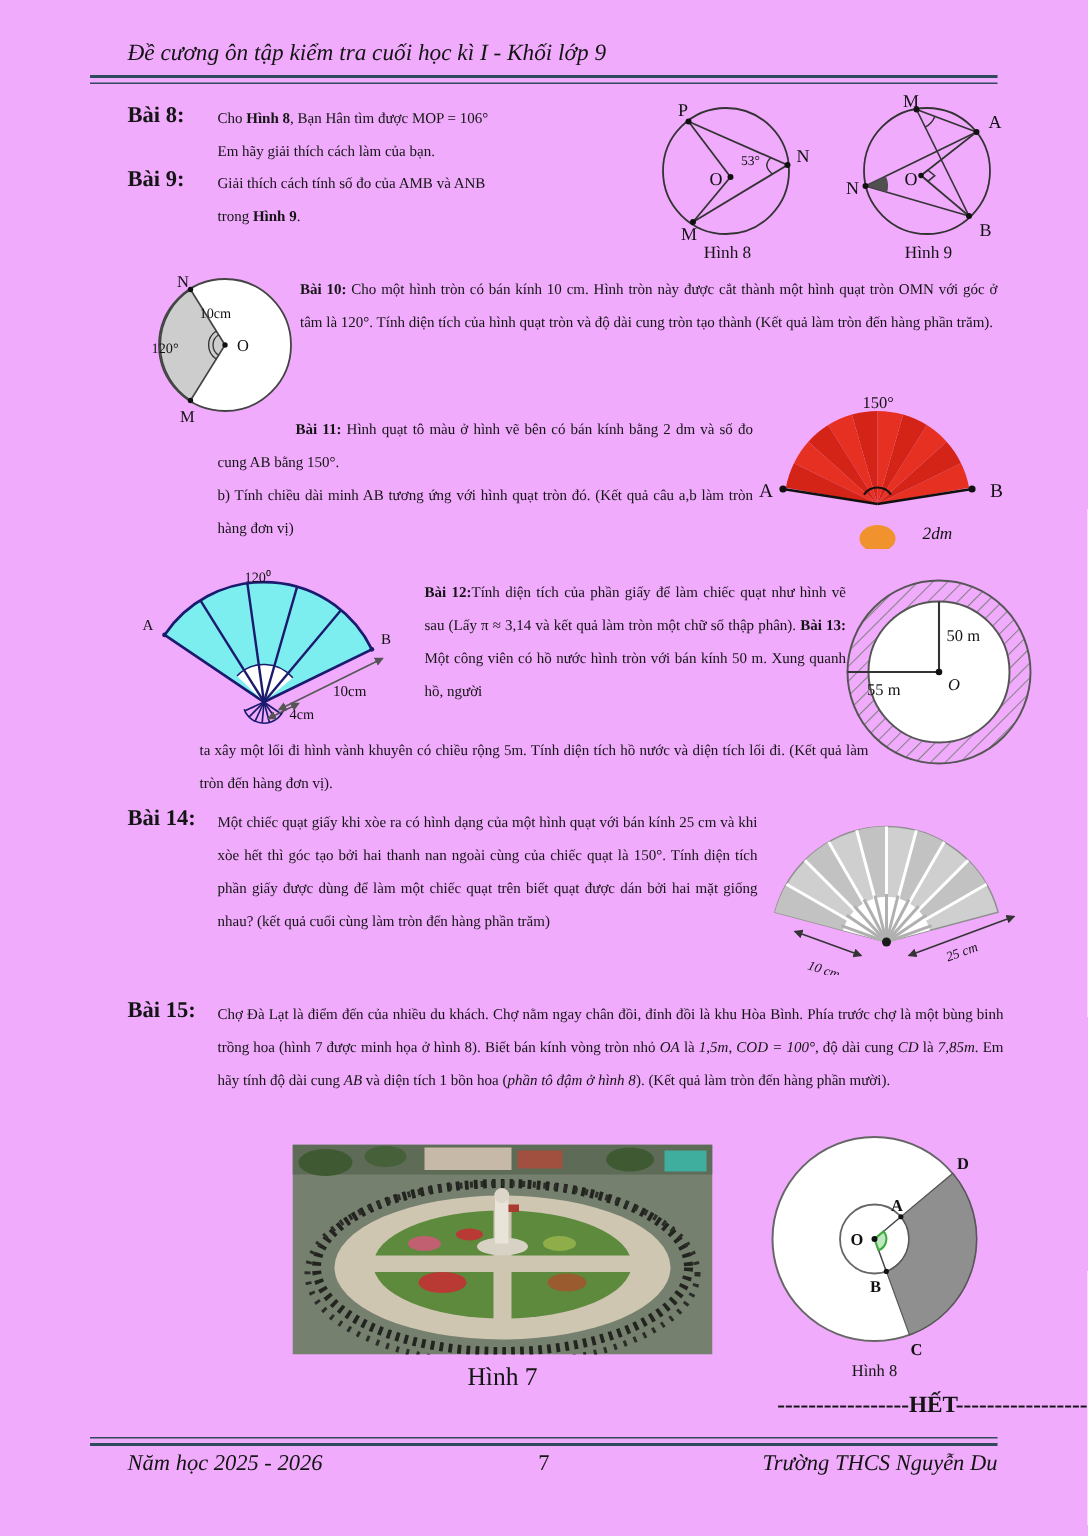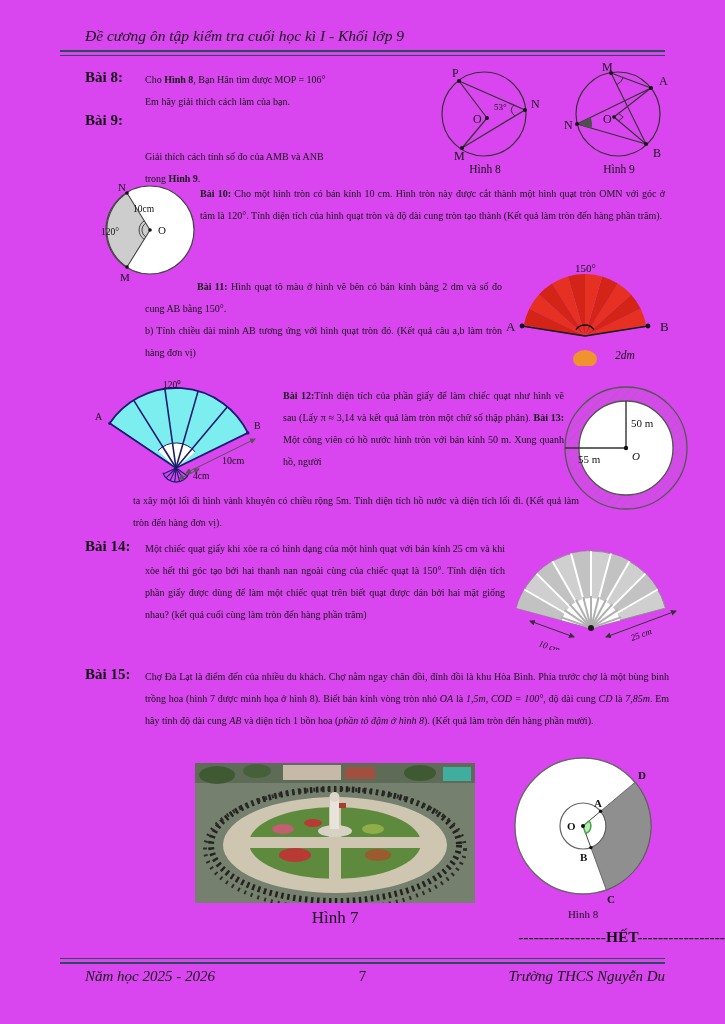--- a/index.html
+++ b/index.html
@@ -1,16 +1,16 @@
 <!DOCTYPE html>
 <html style="--rule: #2e4a5c; --red: #e63022; --red2: #d42317; --orange: #f0922e; --cyan: #7deef0; --navy: #1a1a6e; --shade: #8f8f8f; --green: #3faa3f;"><head>
 <meta charset="utf-8">
 <style>
   html,body{margin:0;padding:0;background:#ffffff;}
-  #page{position:relative;width:725px;height:1024px;background:#d946ef;
+  #page{position:relative;width:725px;height:1024px;background:#f0abfc;
         font-family:"Liberation Serif",serif;color:#141414;overflow:hidden;}
   .abs{position:absolute;}
   p{margin:0;}
   .fs{font-size:10px;line-height:22px;}
   .just{text-align:justify;}
   .b{font-weight:bold;}
   .i{font-style:italic;}
   .cap{font-size:11.5px;text-align:center;}
   .plabel{font-weight:bold;font-size:15px;}
   .hrule{border-top:2.5px solid var(--rule);border-bottom:1px solid var(--rule);height:3px;}
@@ -27,21 +27,21 @@
   <div class="abs i" style="left:85px;top:27px;font-size:15.5px;">Đề cương ôn tập kiểm tra cuối học kì I - Khối lớp 9</div>
   <div class="abs hrule" style="left:60px;top:50px;width:605px;"></div>
 
   <div class="abs plabel" style="left:85px;top:69px;">Bài 8:</div>
   <div class="abs fs" style="left:145px;top:69px;width:330px;">
     <div><span>Cho </span><span class="b">Hình 8</span><span>, Bạn Hân tìm được </span><span>MOP = 106°</span></div>
     <div>Em hãy giải thích cách làm của bạn.</div>
   </div>
 
   <div class="abs plabel" style="left:85px;top:112px;">Bài 9:</div>
-  <div class="abs fs" style="left:145px;top:112px;width:330px;margin-top:34px;">
+  <div class="abs fs" style="left:145px;top:112px;width:330px;">
     <div>Giải thích cách tính số đo của  AMB  và ANB</div>
     <div><span>trong </span><span class="b">Hình 9</span><span>.</span></div>
   </div>
 
   <svg class="abs" style="left:430px;top:64px;" width="110" height="98" viewBox="0 0 110 98">
     <g stroke="#333" fill="none" stroke-width="1.2">
       <circle cx="54" cy="50" r="42"></circle>
       <line x1="29" y1="17" x2="95" y2="46"></line>
       <line x1="95" y1="46" x2="32" y2="84"></line>
       <line x1="57" y1="54" x2="29" y2="17"></line>

